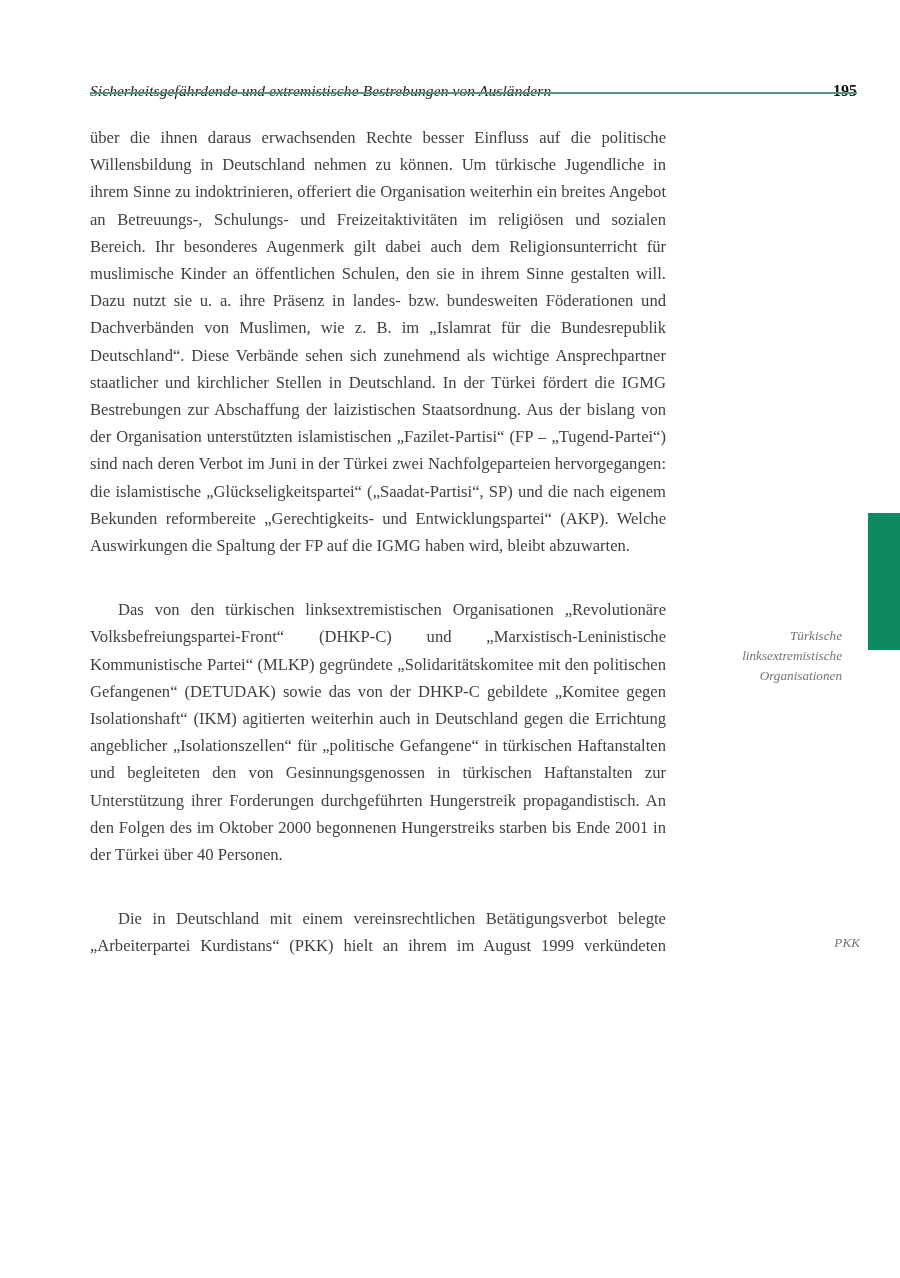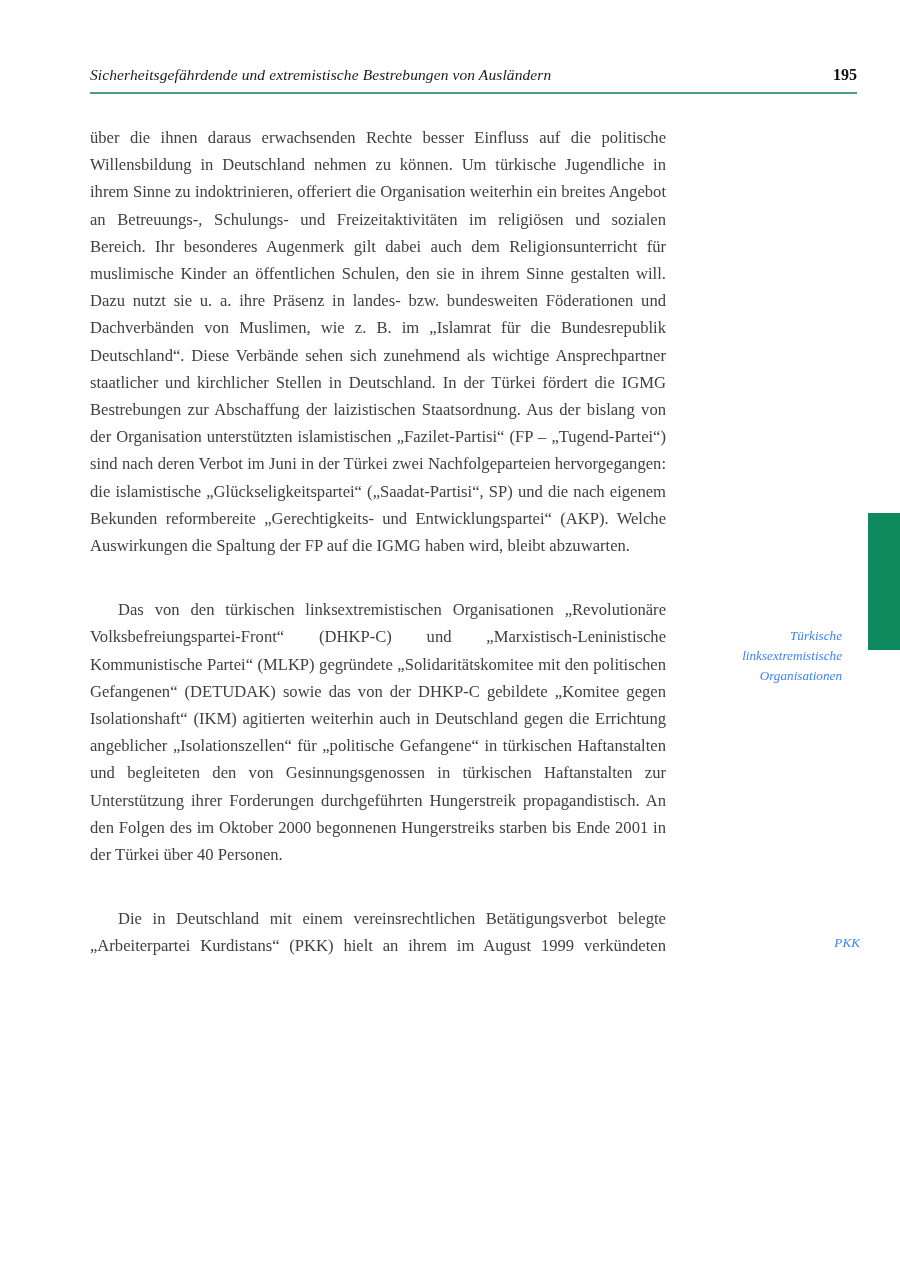--- a/index.html
+++ b/index.html
@@ -31,20 +31,21 @@
     font-style: italic;
     font-size: 15.5px;
     color: #1a1a1a;
     letter-spacing: 0.1px;
     white-space: nowrap;
   }
   .running-head-folio {
     font-weight: bold;
     font-size: 16px;
     color: #111111;
+    margin-top: 16px;
   }
   .head-rule {
     position: absolute;
     left: 90px;
     top: 92px;
     width: 767px;
     height: 1.6px;
     background: #4f9a86;
   }
 
@@ -72,21 +73,21 @@
   }
 
   
   .margin-note {
     position: absolute;
     width: 150px;
     text-align: right;
     font-style: italic;
     font-size: 13.2px;
     line-height: 20px;
-    color: #3b82f6;
+    color: #737373;
   }
   .margin-note-orgs { left: 692px; top: 626px; }
   .margin-note-pkk  { left: 710px; top: 933px; }
 
   
   .edge-tab {
     position: absolute;
     left: 868px;
     top: 513px;
     width: 32px;

